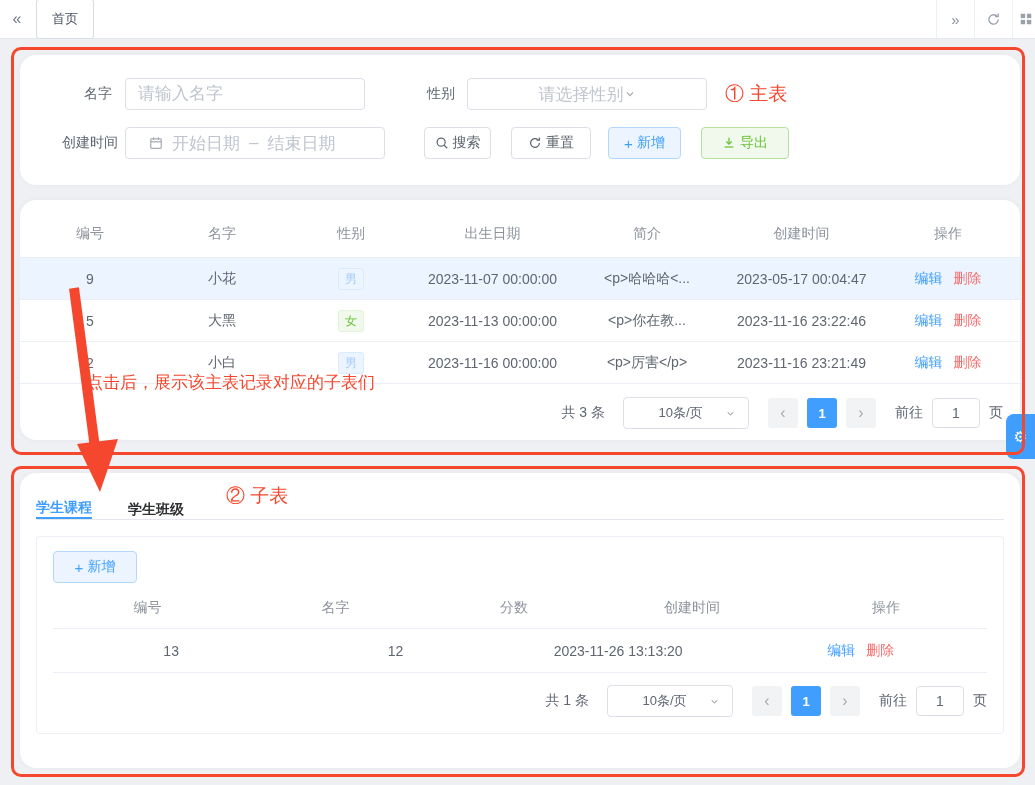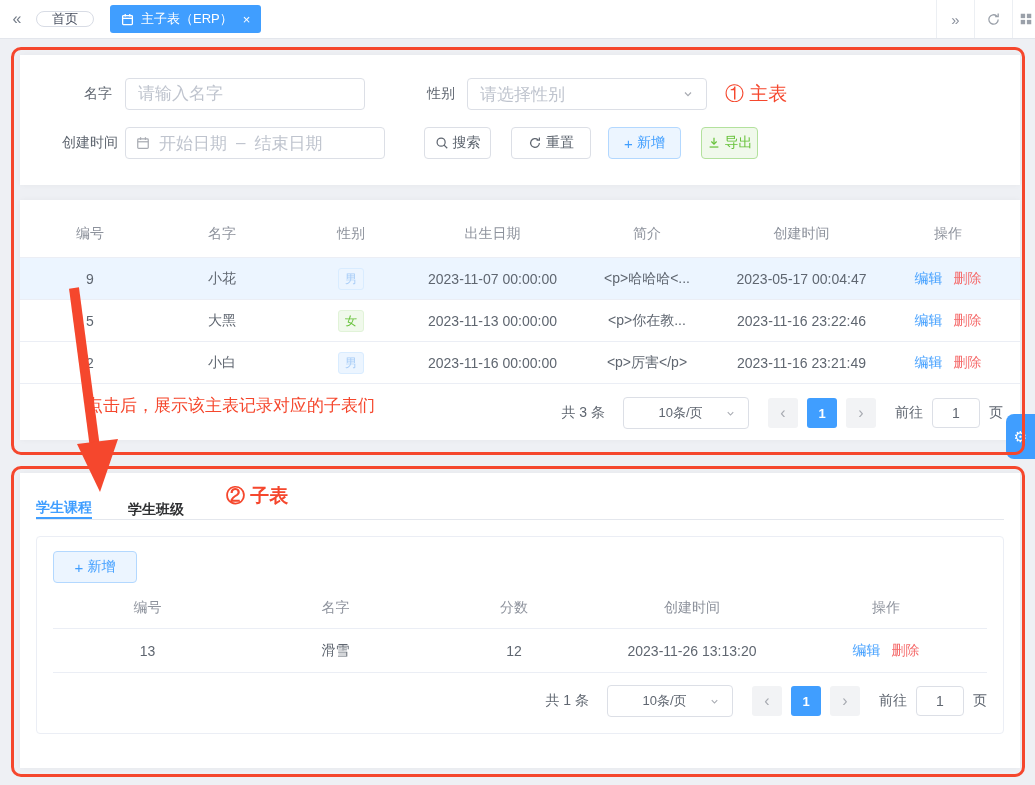--- a/index.html
+++ b/index.html
@@ -9,65 +9,65 @@
   *{box-sizing:border-box;margin:0;padding:0}
   html,body{width:1035px;height:785px}
   body{
     position:relative;background:#eef0f4;overflow:hidden;
     font-family:"Liberation Sans",sans-serif;font-size:14px;color:var(--txt);
   }
   
   .tabbar{position:absolute;top:0;left:0;width:1035px;height:39px;background:#fff;
     border-bottom:1px solid #e3e6ec;display:flex;align-items:center;z-index:5}
   .tb-collapse{width:34px;text-align:center;color:#737b87;font-size:16px;cursor:pointer}
-  .tag-home{margin-left:2px;height:16px;padding:0 15px;border:1px solid #d8dce5;border-radius:13px;
+  .tag-home{margin-left:2px;height:40px;padding:0 15px;border:1px solid #d8dce5;border-radius:3px;
     display:flex;align-items:center;font-size:13px;color:#495060;background:#fff;cursor:pointer}
   .tag-active{margin-left:16px;height:28px;padding:0 11px;background:var(--accent);color:#fff;
     border-radius:3px;display:flex;align-items:center;gap:7px;font-size:13px;cursor:pointer}
   .tag-active .close{font-size:13px;margin-left:3px;cursor:pointer}
   .tb-right{margin-left:auto;display:flex;height:100%}
   .tb-cell{width:38px;height:100%;display:flex;align-items:center;justify-content:center;
     border-left:1px solid #eceff3;color:#8b919d;font-size:15px;cursor:pointer}
   .tb-cell.cut{width:23px;justify-content:flex-start;padding-left:6px;overflow:hidden}
   .icon-svg{display:block}
   
   .ann-rect{position:absolute;border:3px solid var(--ann);border-radius:10px;pointer-events:none;z-index:30}
   .rect1{left:11px;top:47px;width:1014px;height:408px}
   .rect2{left:11px;top:466px;width:1014px;height:311px}
   .ann-arrow{position:absolute;left:0;top:0;z-index:32;pointer-events:none}
-  .note-text{position:absolute;left:86px;top:394px;font-size:17px;color:var(--ann);z-index:31}
+  .note-text{position:absolute;left:86px;top:371px;font-size:17px;color:var(--ann);z-index:31}
   .ann-label{font-size:19px;color:var(--ann)}
   
-  .card{position:absolute;background:#fff;border-radius:0;box-shadow:0 0 6px rgba(0,0,0,.04)}
+  .card{position:absolute;background:#fff;border-radius:16px;box-shadow:0 0 6px rgba(0,0,0,.04)}
   .filter-card{left:20px;top:55px;width:1000px;height:130px}
   .frow{position:absolute;left:40px;right:12px;display:flex;align-items:center;height:32px}
   .frowA{top:23px}.frowB{top:72px}
   .flabel{font-size:14px;color:var(--txt)}
   .lbl-name{width:52px;text-align:right;margin-right:13px}
   .lbl-gender{width:28px;text-align:right;margin-left:62px;margin-right:12px}
   .lbl-created{width:58px;text-align:right;margin-right:7px}
   .field{height:32px;border:1px solid var(--border);border-radius:4px;background:#fff;
     display:flex;align-items:center;padding:0 12px;font-size:17px;color:var(--txt)}
   input.field{outline:none}
   input.field::placeholder{color:var(--ph)}
   .inp-name{width:240px}
-  .select{width:240px;justify-content:space-between;cursor:pointer}
+  .select{width:240px;justify-content:center;cursor:pointer}
   .select .ph{color:var(--ph)}
   .chev{color:#a8abb2}
-  .daterange{width:260px;gap:9px;padding:0 10px;cursor:pointer}
+  .daterange{width:260px;gap:9px;padding:0 23px;cursor:pointer}
   .daterange .ph{color:var(--ph)}
   .daterange .cal{color:#a8abb2}
   .ann-main{margin-left:18px}
   .btn{height:32px;border-radius:4px;display:flex;align-items:center;justify-content:center;gap:4px;
     font-size:14px;cursor:pointer;white-space:nowrap}
   .btn-plain{border:1px solid var(--border);background:#fff;color:var(--txt)}
   .btn-search{width:67px;margin-left:39px}
   .btn-reset{width:80px;margin-left:20px}
   .btn-add{background:#ecf5ff;border:1px solid #b3d8ff;color:var(--accent)}
-  .btn-export{width:57px;margin-left:20px;background:#f0f9eb;border:1px solid #b3e19d;color:var(--success)}
+  .btn-export{width:88px;margin-left:20px;background:#f0f9eb;border:1px solid #b3e19d;color:var(--success)}
   .frowB .btn-add{width:73px;margin-left:17px}
   .plus{font-size:15px}
   
   .table-card{left:20px;top:200px;width:1000px;height:240px;padding-top:10px}
   .trow{display:flex;align-items:center;text-align:center}
   .thead{height:48px;color:var(--hd);font-size:14px;border-bottom:1px solid var(--tborder)}
   .tbody-row{height:42px;font-size:14px;color:var(--txt);border-bottom:1px solid var(--tborder);cursor:pointer}
   .row-selected{background:#ecf5ff}
   .c1{flex:1.40}.c2{flex:1.24}.c3{flex:1.34}.c4{flex:1.49}.c5{flex:1.60}.c6{flex:1.49}.c7{flex:1.44}
   .badge{display:inline-block;min-width:26px;padding:0 5px;height:22px;line-height:20px;border-radius:3px;font-size:12px}
@@ -92,48 +92,38 @@
   
   .gear-fab{position:absolute;right:0;top:414px;width:29px;height:45px;background:var(--accent);
     border-radius:8px 0 0 8px;color:#fff;display:flex;align-items:center;justify-content:center;
     font-size:15px;z-index:20;cursor:pointer;font-family:"DejaVu Sans",sans-serif}
   
   .child-card{left:20px;top:473px;width:1000px;height:295px}
   .child-tabs{display:flex;align-items:center;height:47px;margin:0 16px;border-bottom:1px solid #e4e7ed}
   .ctab{font-size:14px;font-weight:bold;color:#303133;margin-right:36px;height:100%;
     display:flex;align-items:flex-end;cursor:pointer}
   .ctab-active{color:var(--accent);border-bottom:2px solid var(--accent)}
-  .ann-child{margin-left:6px;font-weight:bold}
+  .ann-child{margin-left:6px;font-weight:normal}
   .child-box{margin:16px;border:1px solid var(--tborder);border-radius:4px;padding:14px 16px 16px}
   .child-btn{width:84px}
   .kthead{height:42px;margin-top:4px;color:var(--hd);font-size:14px;border-bottom:1px solid var(--tborder)}
   .ktrow{height:44px;font-size:14px;color:var(--txt);border-bottom:1px solid var(--tborder)}
   .k1{flex:1.89}.k2{flex:1.87}.k3{flex:1.70}.k4{flex:1.86}.k5{flex:2.02}
   .child-box .pagination{padding-right:0;margin-top:12px}
 </style>
 </head>
 <body>
 
 <div class="tabbar">
   <div class="tb-collapse">
     <span>«</span>
   </div>
   <div class="tag-home">
     <span>首页</span>
   </div>
-  <div class="tag-active">
-    <svg class="icon-svg" width="13" height="13" viewBox="0 0 16 16" fill="none" stroke="#fff" stroke-width="1.6">
-      <rect x="2" y="3.2" width="12" height="11" rx="1"></rect>
-      <line x1="5.2" y1="1.2" x2="5.2" y2="4.4"></line>
-      <line x1="10.8" y1="1.2" x2="10.8" y2="4.4"></line>
-      <line x1="2" y1="6.6" x2="14" y2="6.6"></line>
-    </svg>
-    <span>主子表（ERP）</span>
-    <span class="close">×</span>
-  </div>
   <div class="tb-right">
     <div class="tb-cell">
       <span>»</span>
     </div>
     <div class="tb-cell">
       <svg class="icon-svg" width="15" height="15" viewBox="0 0 16 16" fill="none" stroke="#9aa0a9" stroke-width="1.4">
         <path d="M13 8a5 5 0 1 1-1.6-3.7"></path>
         <polyline points="13,1.6 13,4.8 9.8,4.8"></polyline>
       </svg>
     </div>
@@ -293,21 +283,20 @@
     <div class="trow kthead">
       <div class="k1">编号</div>
       <div class="k2">名字</div>
       <div class="k3">分数</div>
       <div class="k4">创建时间</div>
       <div class="k5">操作</div>
     </div>
 
     <div class="trow ktrow">
       <div class="k1">13</div>
-      <div class="k2">滑雪</div>
       <div class="k3">12</div>
       <div class="k4">2023-11-26 13:13:20</div>
       <div class="k5">
         <span class="link-edit">编辑</span><span class="link-delete">删除</span>
       </div>
     </div>
 
     <div class="pagination">
       <span class="pg-total">共 1 条</span>
       <div class="pg-size">

